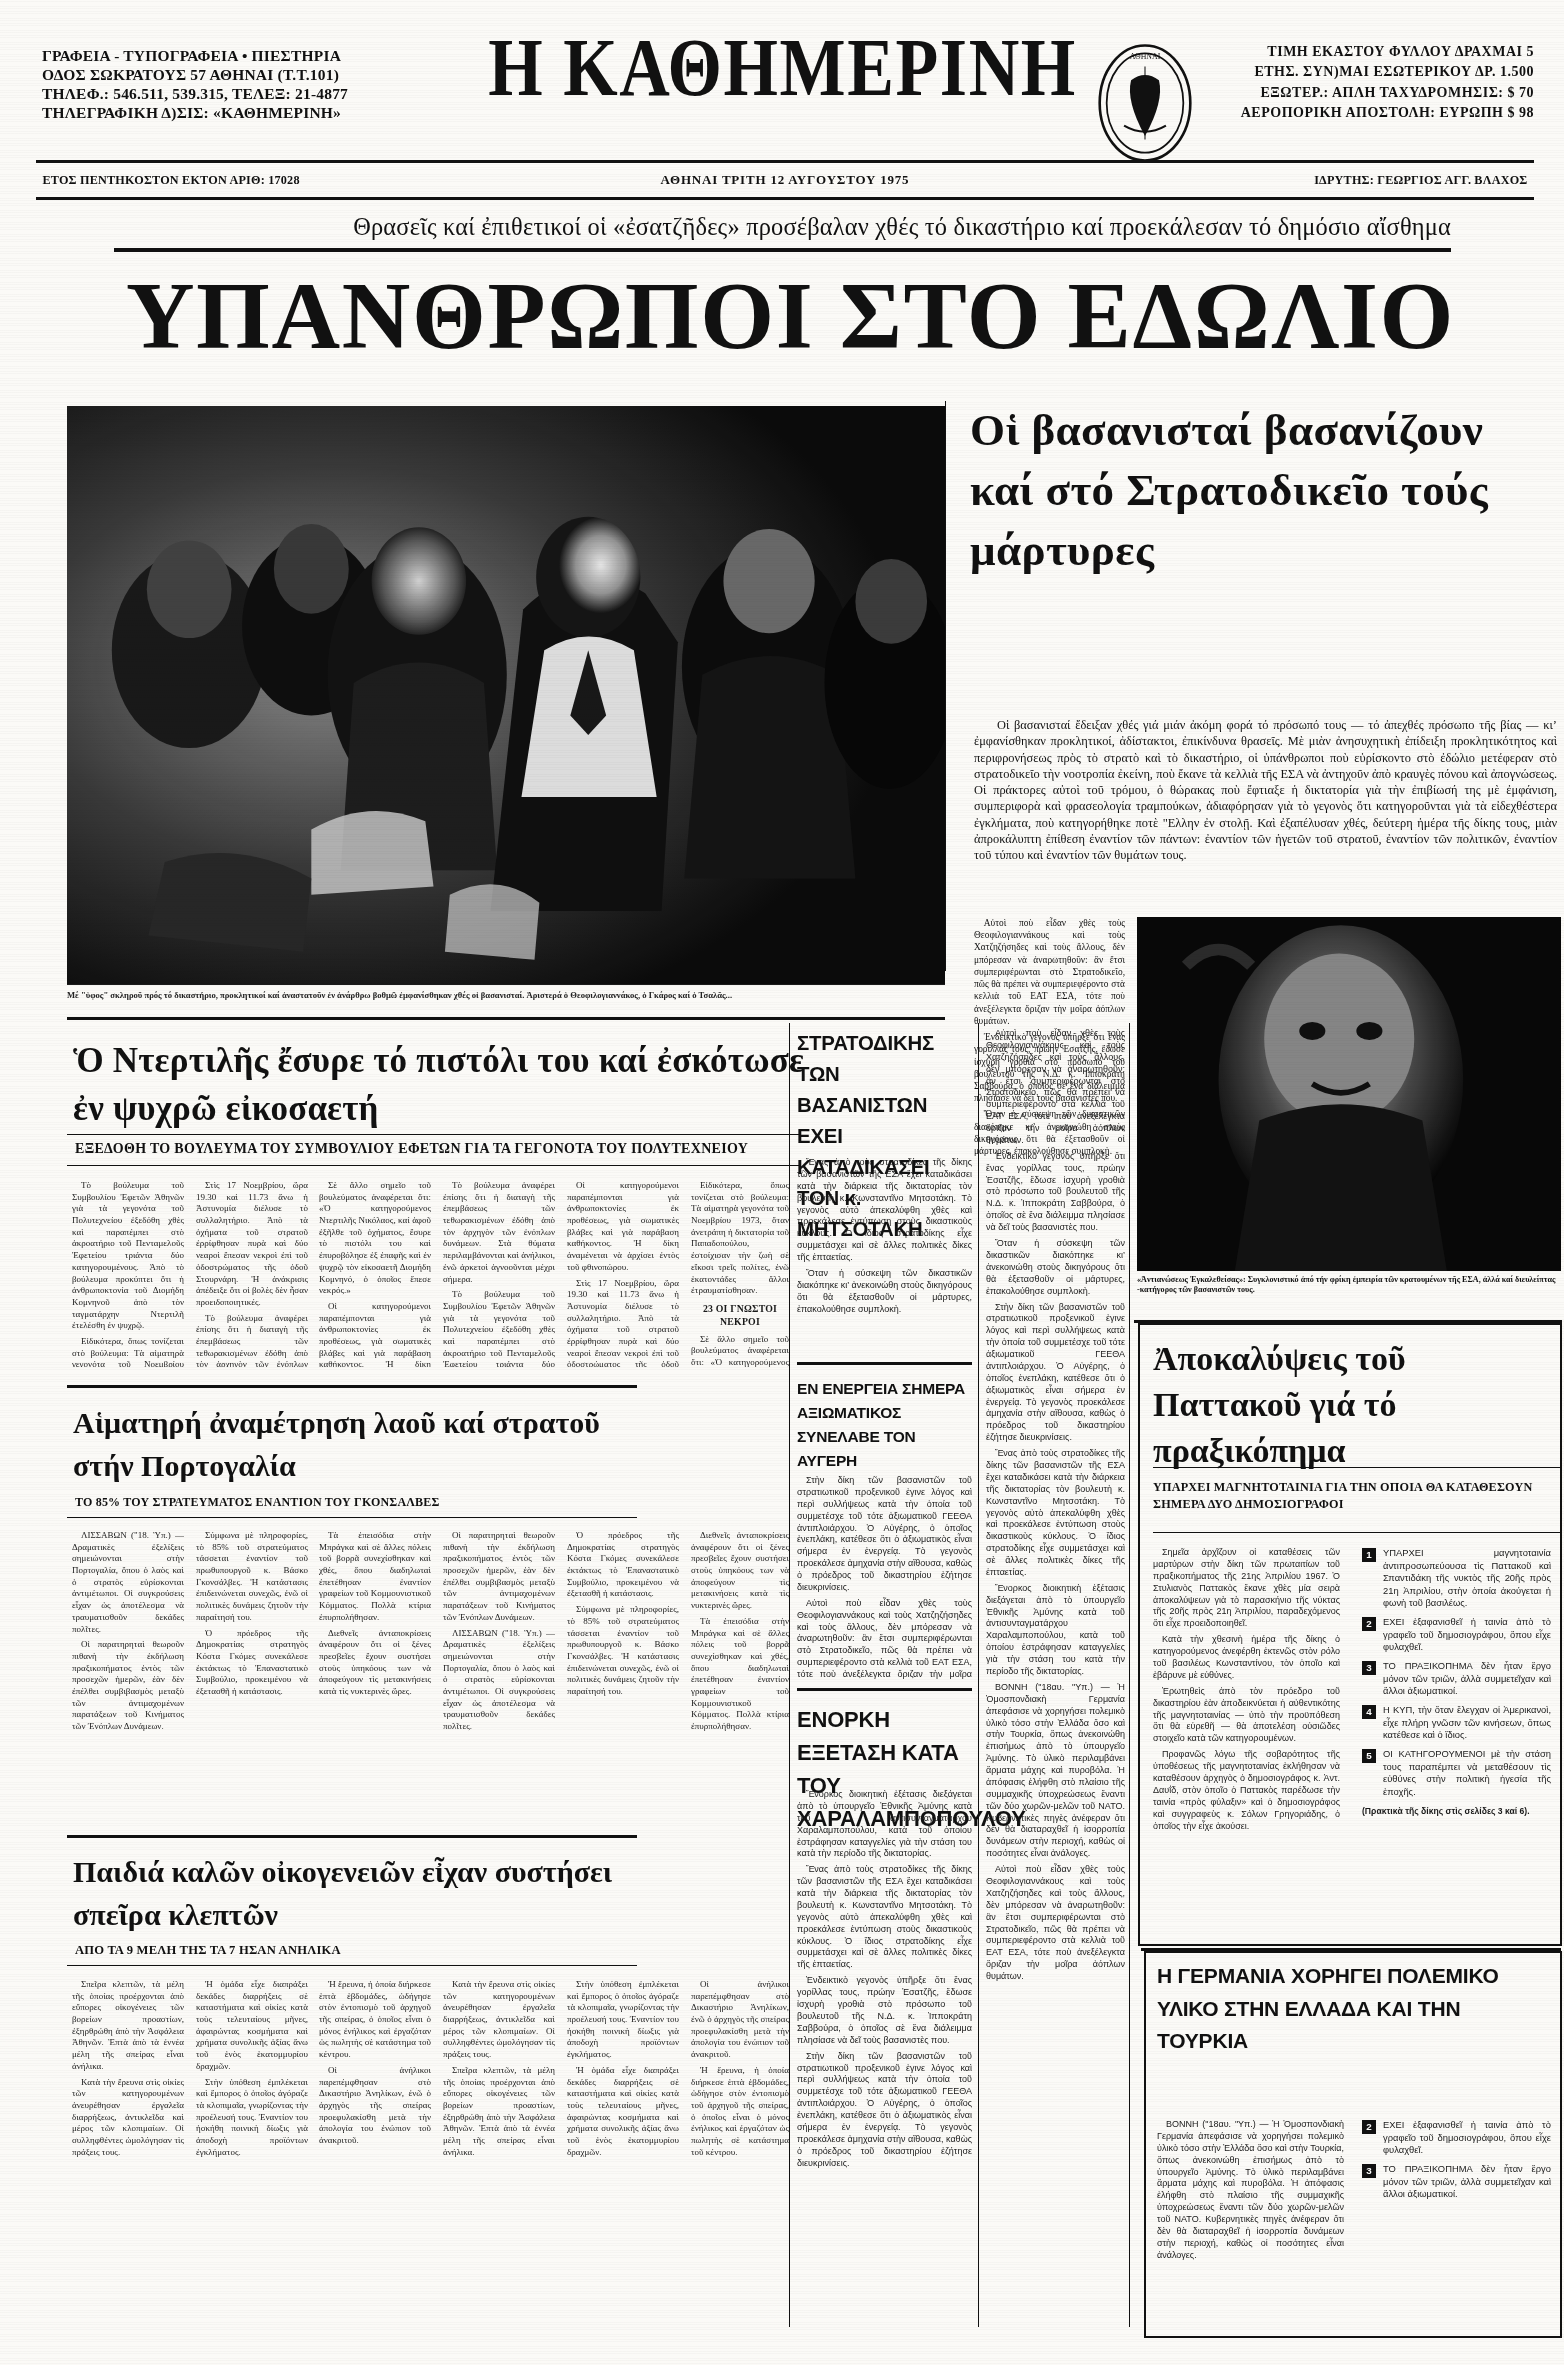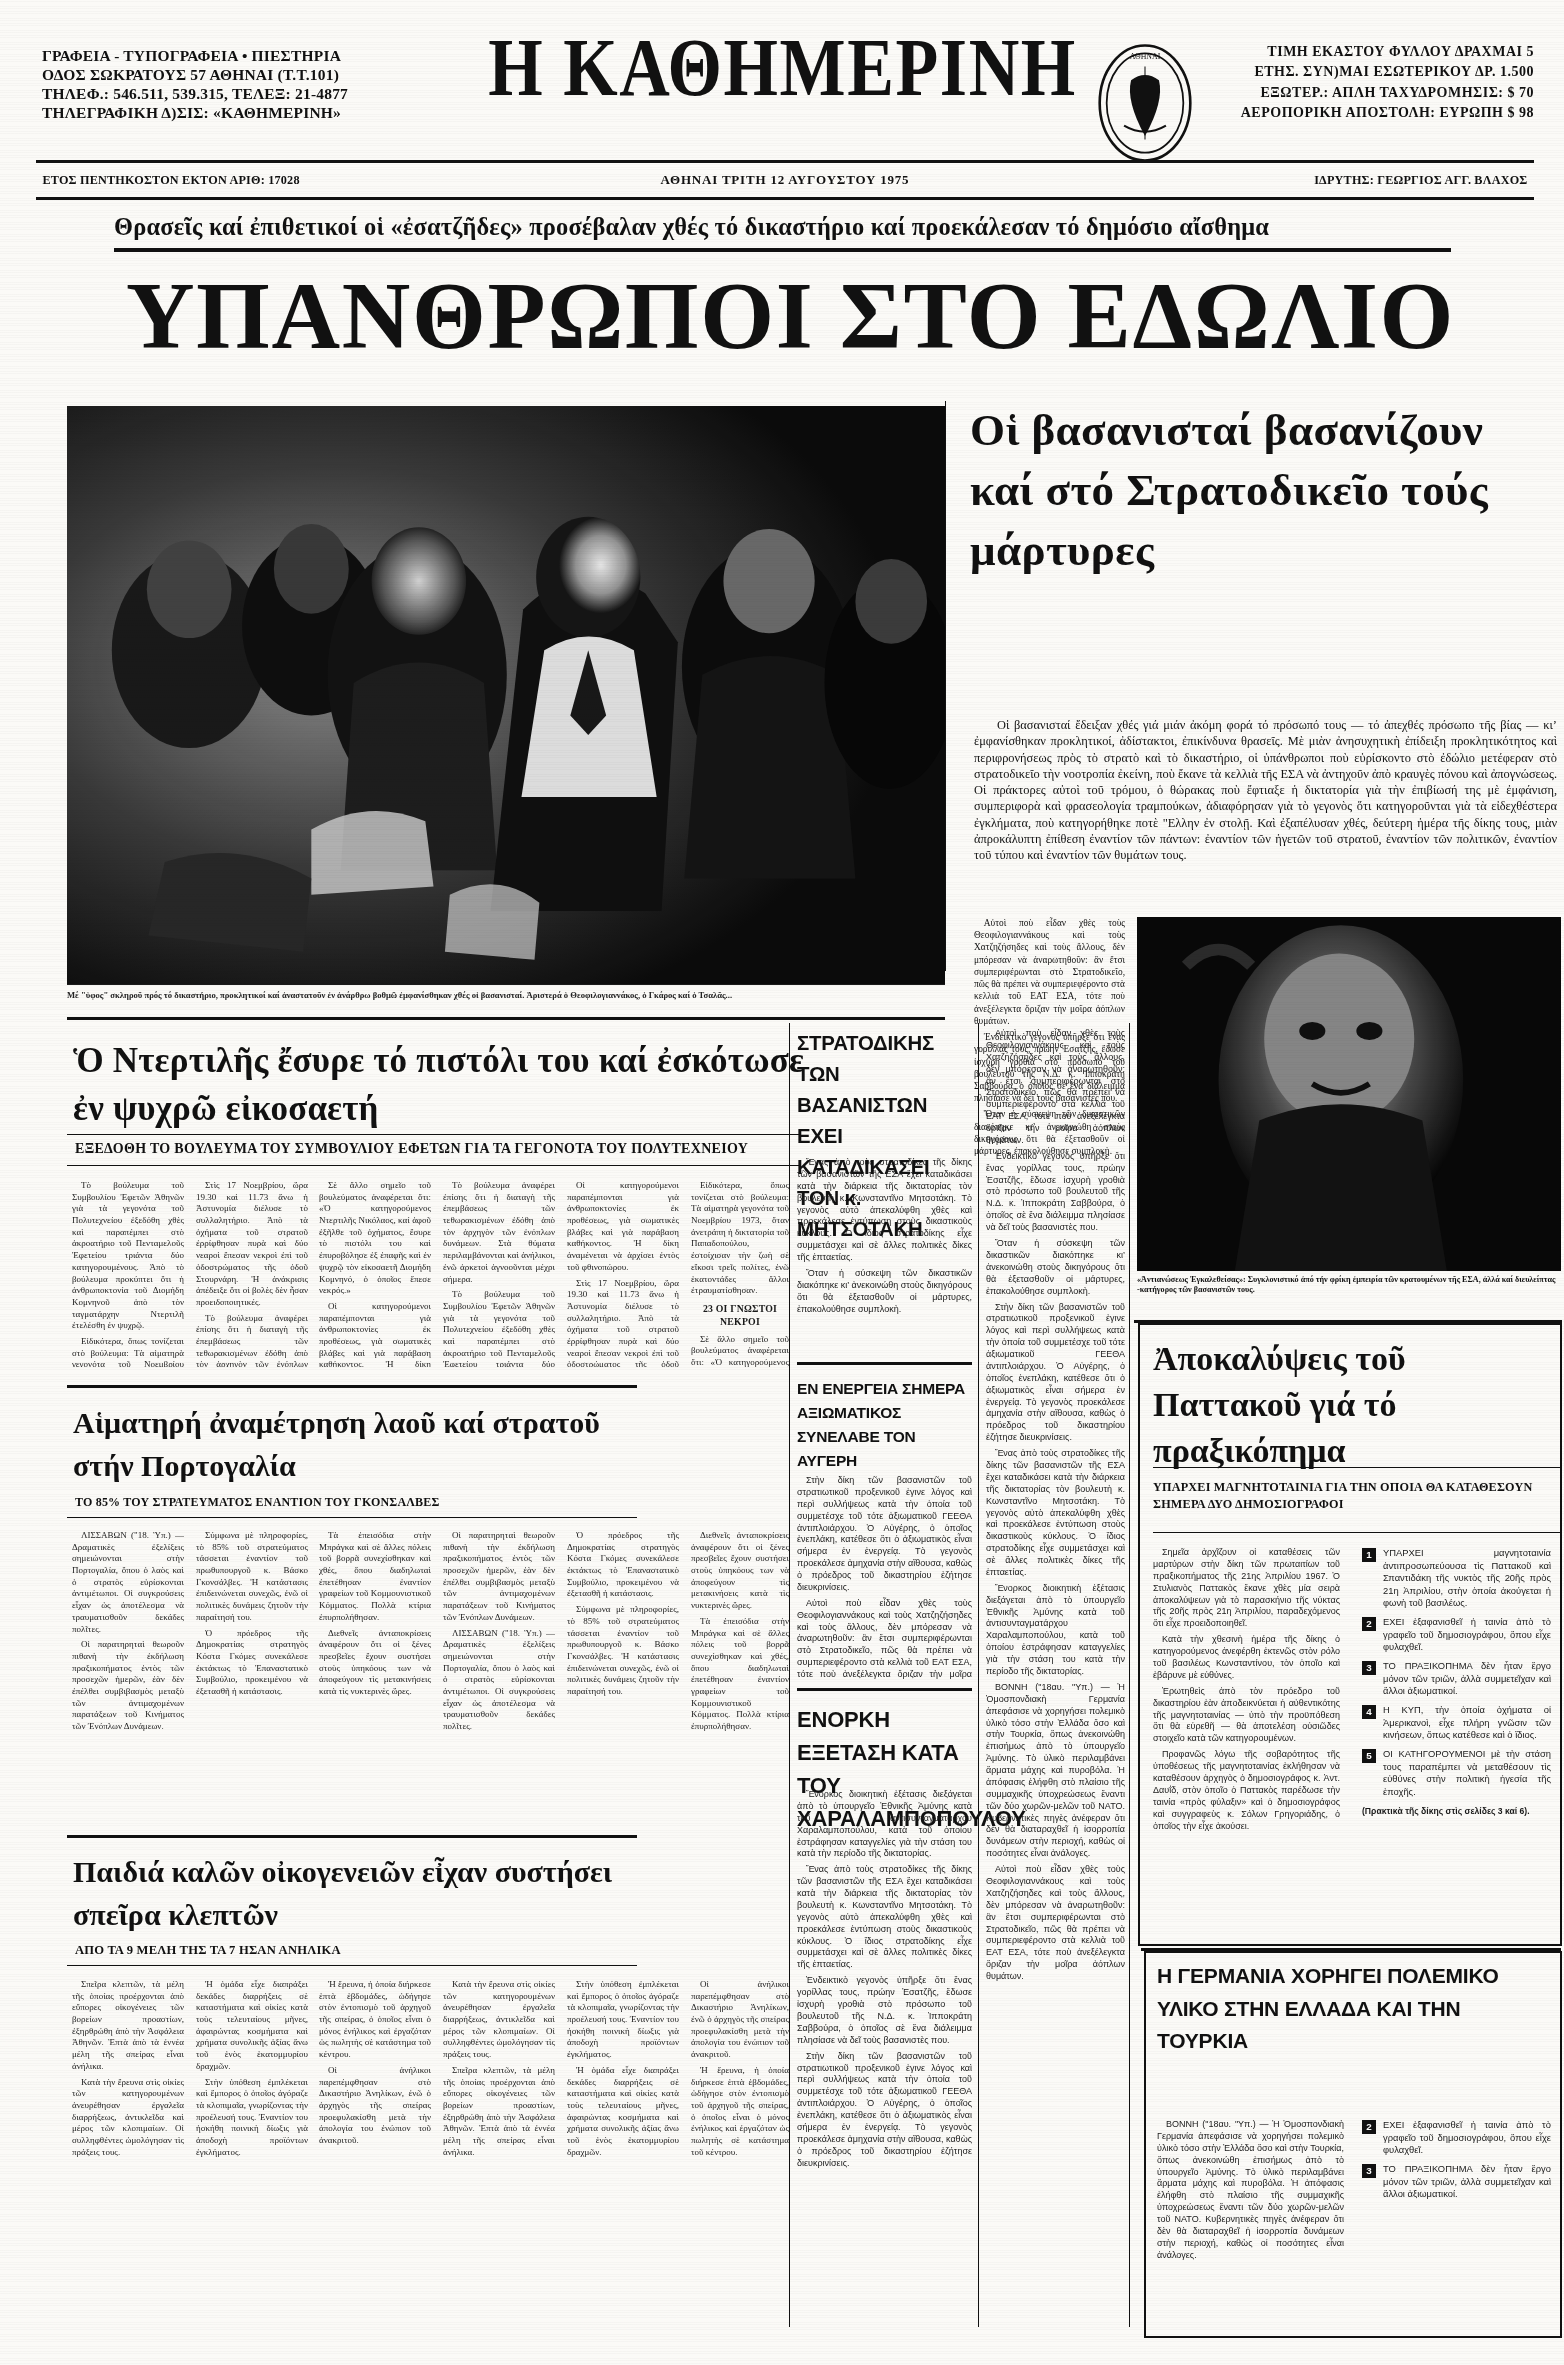--- a/index.html
+++ b/index.html
@@ -56,22 +56,22 @@
     display:flex;align-items:center;
   }
   .datebar .db-l{flex:0 0 350px;padding-left:6.5px;font-size:12.2px;font-weight:bold;letter-spacing:0.2px;}
   .datebar .db-c{flex:1;text-align:center;font-size:13px;font-weight:bold;letter-spacing:0.8px;}
   .datebar .db-r{flex:0 0 350px;text-align:right;padding-right:6.5px;font-size:12.2px;font-weight:bold;letter-spacing:0.2px;}
 
   
   .kicker{
     position:absolute;left:114px;right:114px;top:213px;
     border-bottom:4.1px solid #111;
-    text-align:left;
-    font-weight:bold;font-size:24.4px;
+    text-align:right;
+    font-weight:normal;font-size:24.4px;
     padding-bottom:6.5px;
     letter-spacing:0.2px;
   }
   
   .mainhead{
     position:absolute;left:57px;right:41px;top:269px;
     text-align:center;
     font-family:"Liberation Serif","DejaVu Serif",serif;
     font-weight:bold;
     font-size:95px;
@@ -510,21 +510,21 @@
     <div class="num-item">
       <span class="num-box">2</span>
       <span>ΕΧΕΙ ἐξαφανισθεῖ ἡ ταινία ἀπὸ τὸ γραφεῖο τοῦ δημοσιογράφου, ὅπου εἶχε φυλαχθεῖ.</span>
     </div>
     <div class="num-item">
       <span class="num-box">3</span>
       <span>ΤΟ ΠΡΑΞΙΚΟΠΗΜΑ δὲν ἦταν ἔργο μόνον τῶν τριῶν, ἀλλὰ συμμετεῖχαν καὶ ἄλλοι ἀξιωματικοί.</span>
     </div>
     <div class="num-item">
       <span class="num-box">4</span>
-      <span>Η ΚΥΠ, τὴν ὁποία ὀχήματα οἱ Ἀμερικανοὶ, εἶχε πλήρη γνῶσιν τῶν κινήσεων, ὅπως κατέθεσε καὶ ὁ ἴδιος.</span>
+      <span>Η ΚΥΠ, τὴν ὅταν ἔλεγχαν οἱ Ἀμερικανοὶ, εἶχε πλήρη γνῶσιν τῶν κινήσεων, ὅπως κατέθεσε καὶ ὁ ἴδιος.</span>
     </div>
     <div class="num-item">
       <span class="num-box">5</span>
       <span>ΟΙ ΚΑΤΗΓΟΡΟΥΜΕΝΟΙ μὲ τὴν στάση τους παραπέμπει νὰ μεταθέσουν τὶς εὐθύνες στὴν πολιτικὴ ἡγεσία τῆς ἐποχῆς.</span>
     </div>
     <p class="nofirst" style="font-weight:bold;font-size:8.6px;margin-top:8.1px;">(Πρακτικὰ τῆς δίκης στὶς σελίδες 3 καί 6).</p>
   </div>
 
   <div class="sec-head h-germania">Η ΓΕΡΜΑΝΙΑ ΧΟΡΗΓΕΙ ΠΟΛΕΜΙΚΟ ΥΛΙΚΟ ΣΤΗΝ ΕΛΛΑΔΑ ΚΑΙ ΤΗΝ ΤΟΥΡΚΙΑ</div>
   <div class="col col-sans" style="left:1157px;top:2119px;width:187px;height:208px;">

